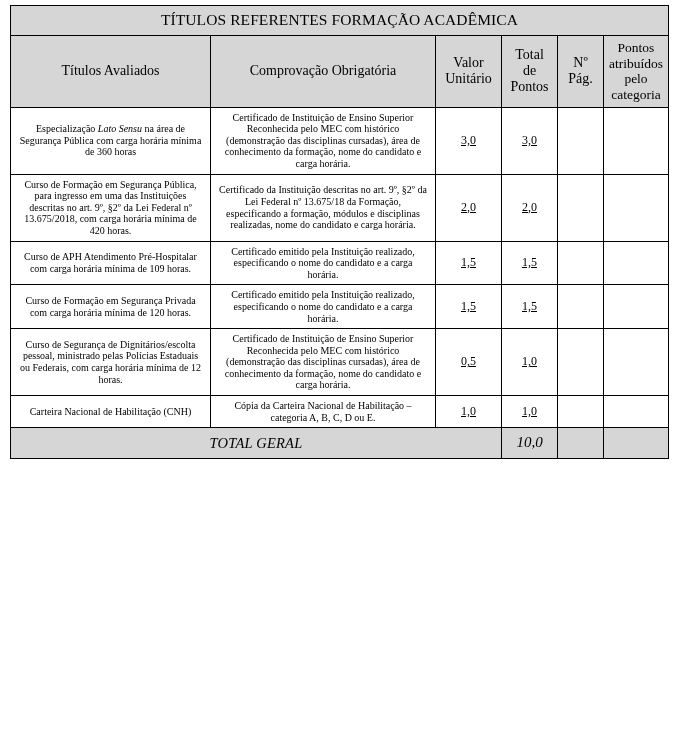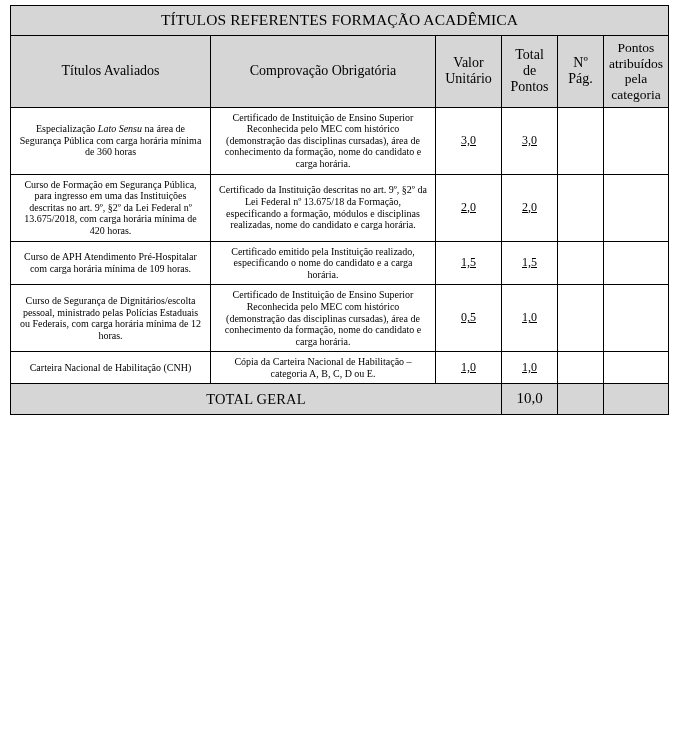--- a/index.html
+++ b/index.html
@@ -78,20 +78,21 @@
     font-size: 12px;
     text-decoration: underline;
   }
   td.blank { }
 
   .ital { font-style: italic; }
 
   
   .total-row td {
     background: #d6d6d6;
+    font-style: italic;
   }
   td.total-label {
     font-weight: bold;
     font-size: 14.5px;
     text-align: center;
     padding: 6px 3px !important;
     letter-spacing: 0.2px;
   }
   td.total-value {
     font-weight: bold;
@@ -130,21 +131,21 @@
           <span>de</span><br>
           <span>Pontos</span>
         </td>
         <td class="hdr">
           <span>Nº</span><br>
           <span>Pág.</span>
         </td>
         <td class="hdr hdr-sm">
           <span>Pontos</span><br>
           <span>atribuídos</span><br>
-          <span>pela</span><br>
+          <span>pelo</span><br>
           <span>categoria</span>
         </td>
       </tr>
     </thead>
 
     <tbody>
 
       <tr>
         <td class="c-titulo-cell">
           <span>Especialização </span><span class="ital">Lato Sensu</span><span> na área de Segurança Pública com carga horária mínima de 360 horas</span>
@@ -167,20 +168,28 @@
 
       <tr>
         <td class="c-titulo-cell">Curso de APH Atendimento Pré-Hospitalar com carga horária mínima de 109 horas.</td>
         <td class="c-comp-cell">Certificado emitido pela Instituição realizado, especificando o nome do candidato e a carga horária.</td>
         <td class="num">1,5</td>
         <td class="num">1,5</td>
         <td class="blank"></td>
         <td class="blank"></td>
       </tr>
 
+      <tr>
+        <td class="c-titulo-cell">Curso de Formação em Segurança Privada com carga horária mínima de 120 horas.</td>
+        <td class="c-comp-cell">Certificado emitido pela Instituição realizado, especificando o nome do candidato e a carga horária.</td>
+        <td class="num">1,5</td>
+        <td class="num">1,5</td>
+        <td class="blank"></td>
+        <td class="blank"></td>
+      </tr>
 
       <tr>
         <td class="c-titulo-cell">Curso de Segurança de Dignitários/escolta pessoal, ministrado pelas Polícias Estaduais ou Federais, com carga horária mínima de 12 horas.</td>
         <td class="c-comp-cell">Certificado de Instituição de Ensino Superior Reconhecida pelo MEC com histórico (demonstração das disciplinas cursadas), área de conhecimento da formação, nome do candidato e carga horária.</td>
         <td class="num">0,5</td>
         <td class="num">1,0</td>
         <td class="blank"></td>
         <td class="blank"></td>
       </tr>
 

